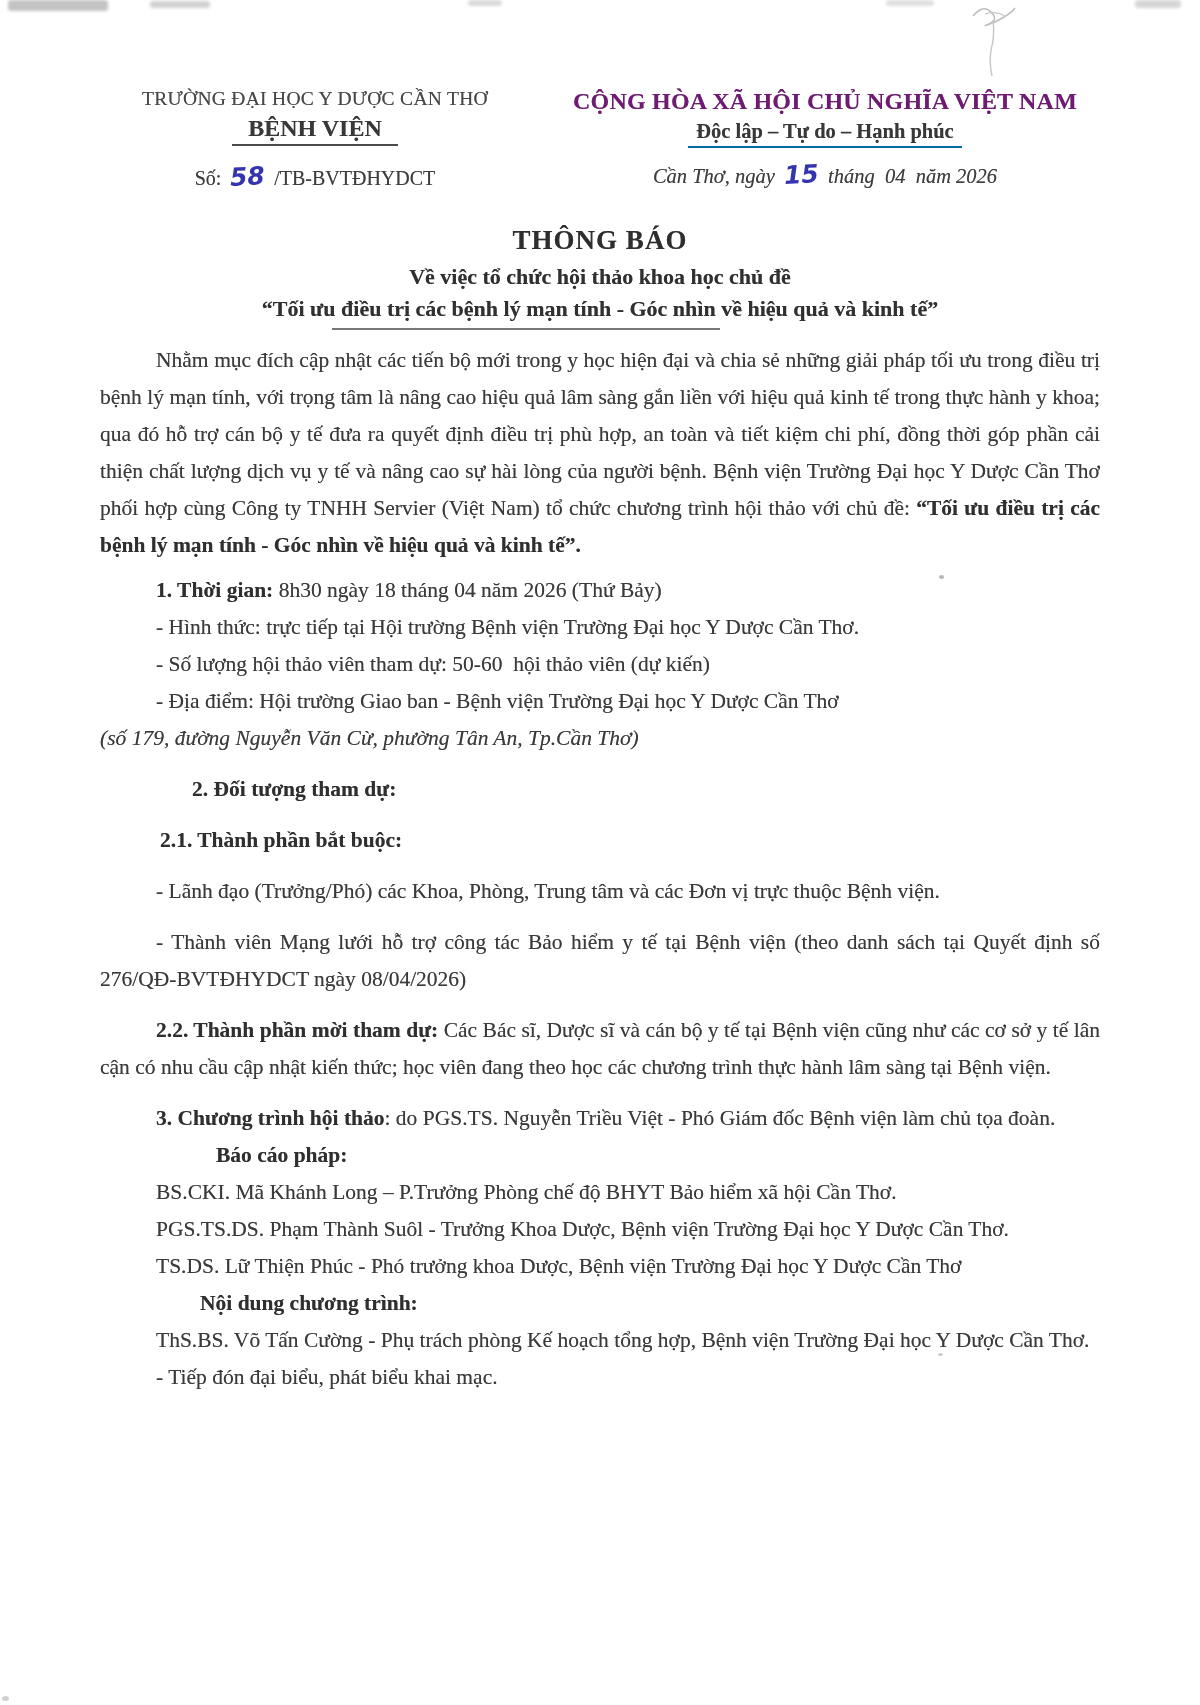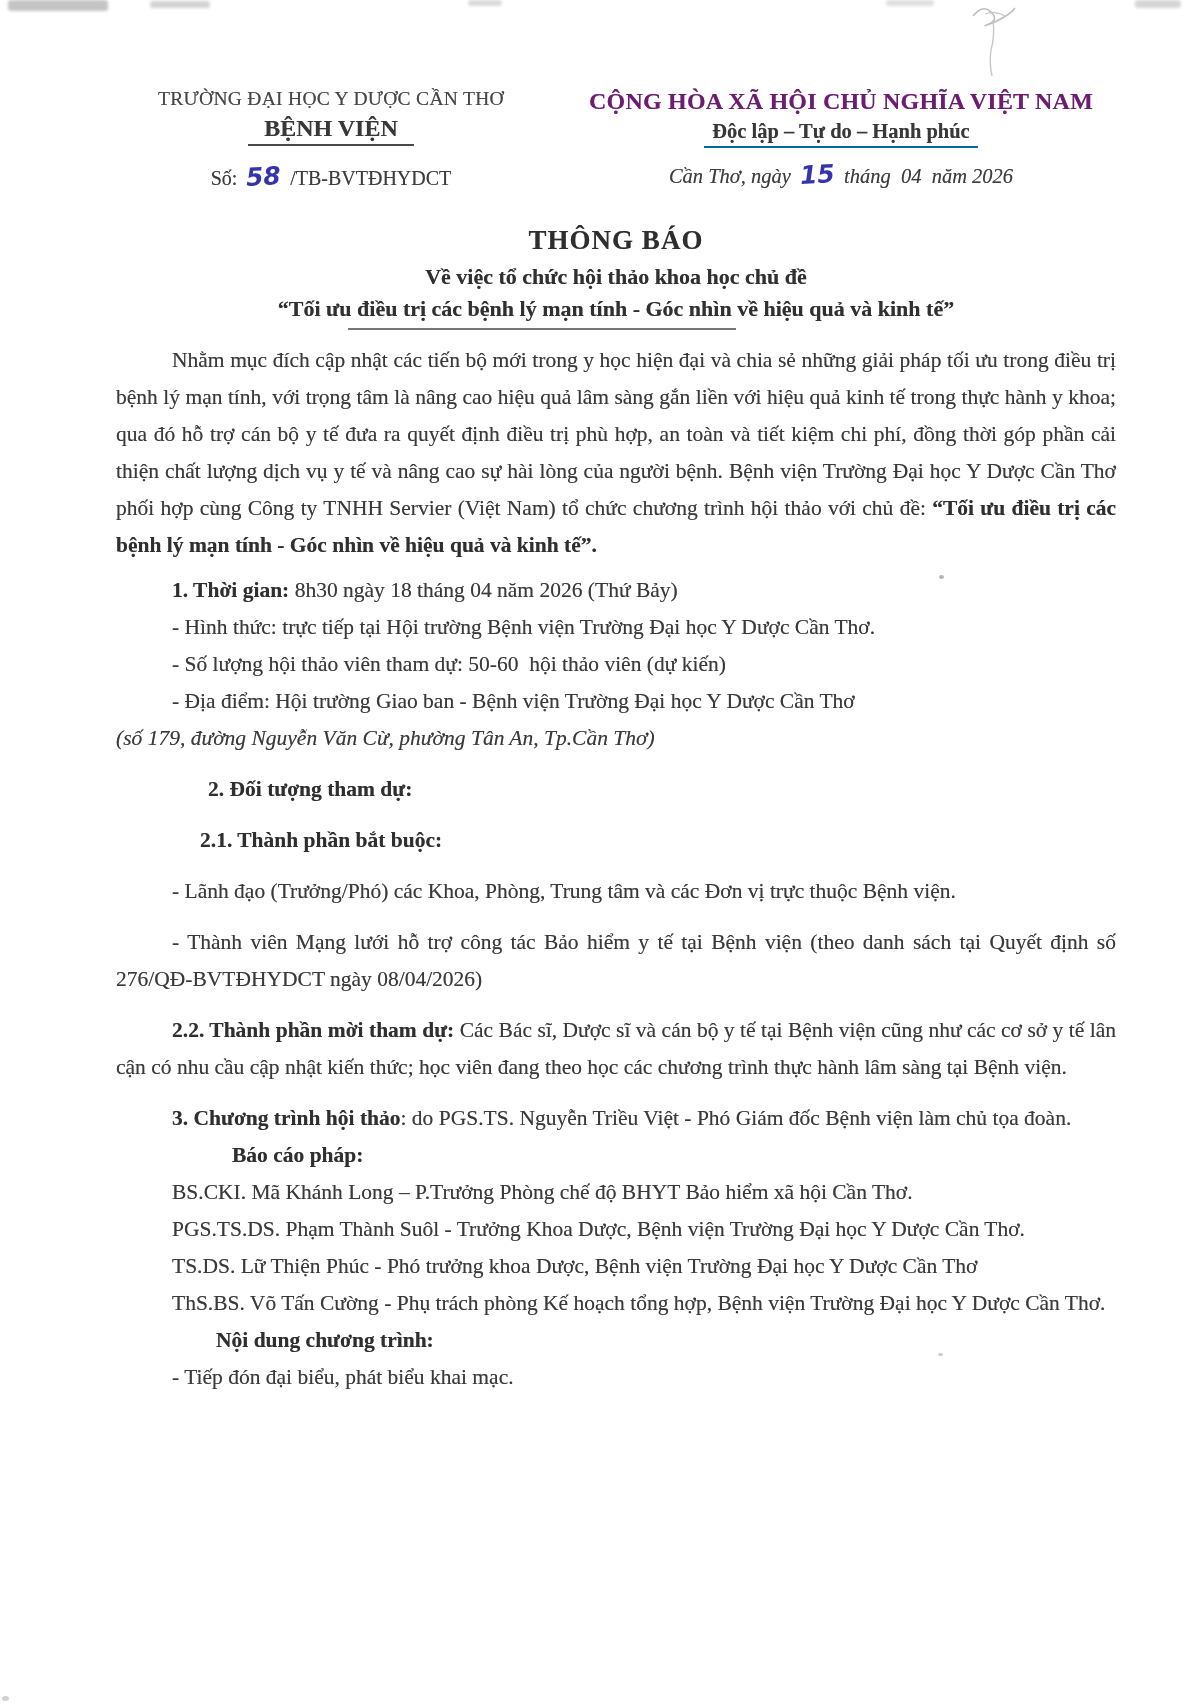--- a/index.html
+++ b/index.html
@@ -6,21 +6,21 @@
   .page{
     position:relative;
     width:1200px;height:1705px;
     margin:0 auto;
     background:#ffffff;
     font-family:"Liberation Serif", serif;
     color:#383838;
     overflow:hidden;
     text-shadow:0 0 .5px rgba(60,60,60,.55);
   }
-  .content{position:absolute;left:116px;top:88px;width:1000px;}
+  .content{position:absolute;left:100px;top:88px;width:1000px;}
 
   
   .hdr{display:flex;align-items:flex-start;}
   .hdr-left{width:430px;text-align:center;flex-shrink:0;}
   .hdr-right{flex:1;text-align:center;padding-left:20px;}
   .hdr-org{font-size:19.5px;letter-spacing:.3px;color:#474747;}
   .hdr-unit{font-size:24px;font-weight:bold;margin-top:5px;}
   .hdr-unit .u{display:inline-block;border-bottom:2px solid #4a4a4a;padding:0 16px 2px 16px;}
   .hdr-no{font-size:20px;margin-top:16px;color:#3d3d3d;}
   .hdr-nation{font-size:24px;font-weight:bold;letter-spacing:.2px;color:#701a75;}
@@ -48,21 +48,21 @@
 
   
   .body{margin-top:20px;font-size:21.5px;line-height:37px;text-align:justify;color:#3a3a3a;}
   .p{margin:0;}
   .indent{text-indent:56px;}
   .b{font-weight:bold;color:#2f2f2f;}
   .it{font-style:italic;}
   .gap-s{margin-top:8px;}
   .gap-m{margin-top:14px;}
   .h2x{margin-left:92px;}
-  .h2b{margin-left:84px;}
+  .h2b{margin-left:60px;}
   .hsp{margin-left:116px;}
   .hnd{margin-left:100px;}
 
   
   .smudge{position:absolute;background:#6d6d6d;filter:blur(1.5px);opacity:.4;border-radius:3px;}
   .speck{position:absolute;background:#7a7a7a;border-radius:50%;opacity:.55;}
   .scribble{position:absolute;opacity:.55;}
 </style>
 </head>
 <body>
@@ -146,20 +146,20 @@
       </p>
 
       <p class="p indent gap-m">
         <span class="b">3. Chương trình hội thảo</span><span>: do PGS.TS. Nguyễn Triều Việt - Phó Giám đốc Bệnh viện làm chủ tọa đoàn.</span>
       </p>
 
       <p class="p b hsp">Báo cáo pháp:</p>
       <p class="p indent">BS.CKI. Mã Khánh Long – P.Trưởng Phòng chế độ BHYT Bảo hiểm xã hội Cần Thơ.</p>
       <p class="p indent">PGS.TS.DS. Phạm Thành Suôl - Trưởng Khoa Dược, Bệnh viện Trường Đại học Y Dược Cần Thơ.</p>
       <p class="p indent">TS.DS. Lữ Thiện Phúc - Phó trưởng khoa Dược, Bệnh viện Trường Đại học Y Dược Cần Thơ</p>
+      <p class="p b hnd">Nội dung chương trình:</p>
+
       <p class="p indent">ThS.BS. Võ Tấn Cường - Phụ trách phòng Kế hoạch tổng hợp, Bệnh viện Trường Đại học Y Dược Cần Thơ.</p>
-
-      <p class="p b hnd">Nội dung chương trình:</p>
       <p class="p indent">- Tiếp đón đại biểu, phát biểu khai mạc.</p>
 
     </div>
   </div>
 </div>
 
 </body></html>

